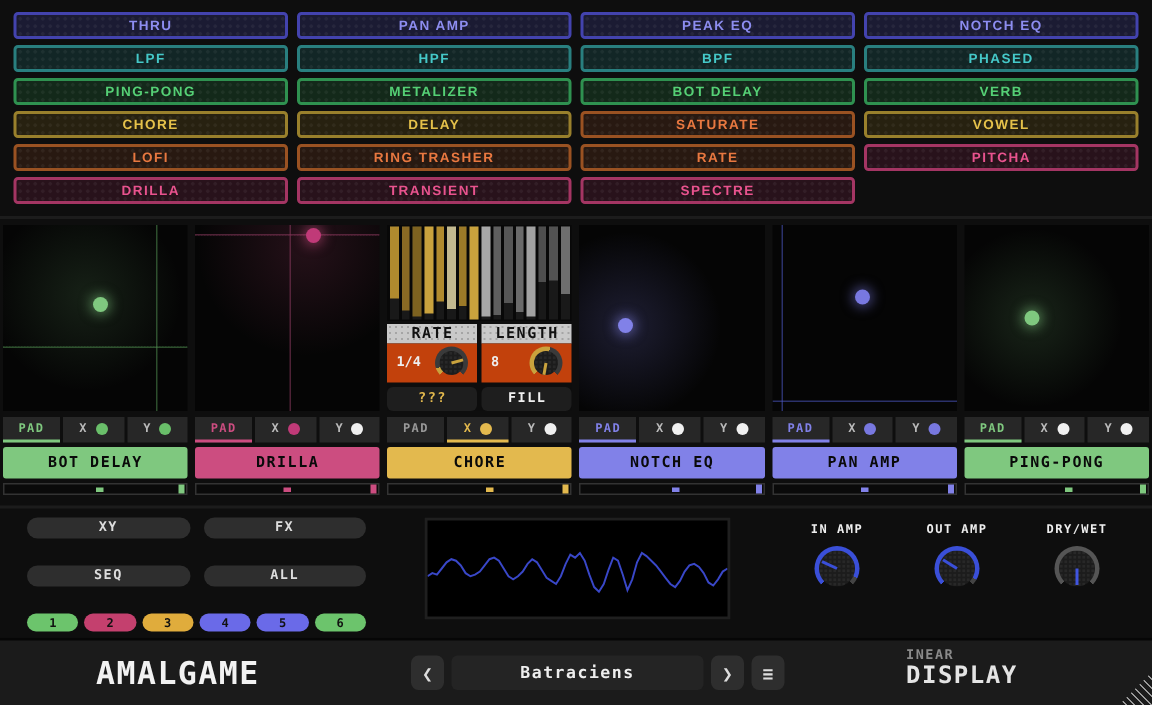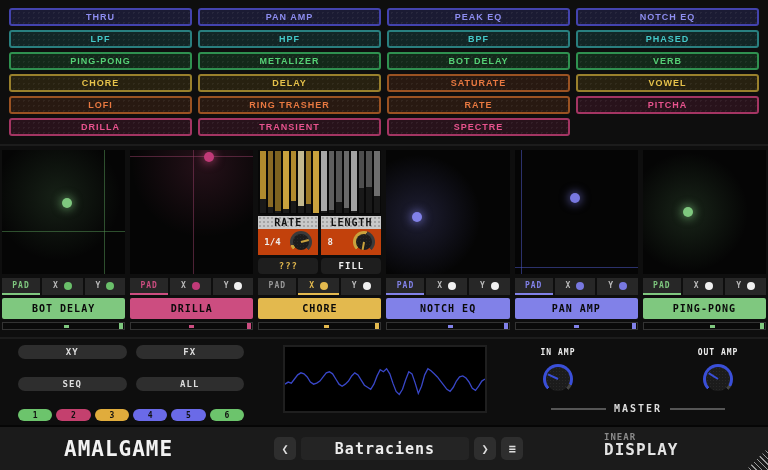--- a/index.html
+++ b/index.html
@@ -147,21 +147,21 @@
     position:absolute; left:64px; top:10px;
     color:#f2f2f2; font-size:21px; font-weight:bold; letter-spacing:1px;
   }
   .preset-bar { position:absolute; left:274px; top:10px; display:flex; gap:5px; }
   .nav-btn {
     width:22px; height:23px; background:#2e2e2e; border:0; border-radius:5px;
     color:#ddd; font-family:inherit; font-size:12px; font-weight:bold; cursor:pointer;
   }
   .preset-box {
     width:168px; height:23px; background:#242424; border:0; border-radius:4px;
-    color:#eee; font-family:inherit; font-size:15px; font-weight:bold;
+    color:#eee; font-family:inherit; font-size:11px; font-weight:bold;
     letter-spacing:1px; cursor:pointer;
   }
   .inear { position:absolute; left:604px; top:6px; line-height:1; }
   .inear .top { color:#8a8a8a; font-size:9px; font-weight:bold; letter-spacing:1px; }
   .inear .bot { color:#e4e4e4; font-size:16px; font-weight:bold; letter-spacing:1px; }
   .grip {
     position:absolute; right:0; bottom:0; width:22px; height:22px;
     background:repeating-linear-gradient(45deg, transparent 0 3px, #999 3px 4px);
     clip-path:polygon(100% 0, 100% 100%, 0 100%); cursor:nwse-resize;
   }
@@ -474,25 +474,28 @@
           </div>
         </div>
         <div class="kgroup">
           <div class="klabel">OUT AMP</div>
           <div class="knob k30">
             <div class="ring" style="background:conic-gradient(from 225deg, #3a4fd8 0deg 255deg, #444 255deg 270deg, transparent 270deg 360deg)"></div>
             <div class="face"></div>
             <div class="ptr" style="background:#3a4fd8; transform:rotate(122deg)"></div>
           </div>
         </div>
-      </div>
-      <div class="sec-label">
-        <span class="ln"></span>
-        <span>MASTER</span>
-        <span class="ln"></span>
+        <div class="kgroup">
+          <div class="klabel">DRY/WET</div>
+          <div class="knob k30">
+            <div class="ring" style="background:conic-gradient(from 225deg, #555 0deg 270deg, transparent 270deg 360deg)"></div>
+            <div class="face"></div>
+            <div class="ptr" style="background:#4055e0; transform:rotate(0deg)"></div>
+          </div>
+        </div>
       </div>
     </div>
   </div>
 
   <div class="footer">
     <div class="brand">AMALGAME</div>
     <div class="preset-bar">
       <button class="nav-btn">❮</button>
       <button class="preset-box">Batraciens</button>
       <button class="nav-btn">❯</button>

